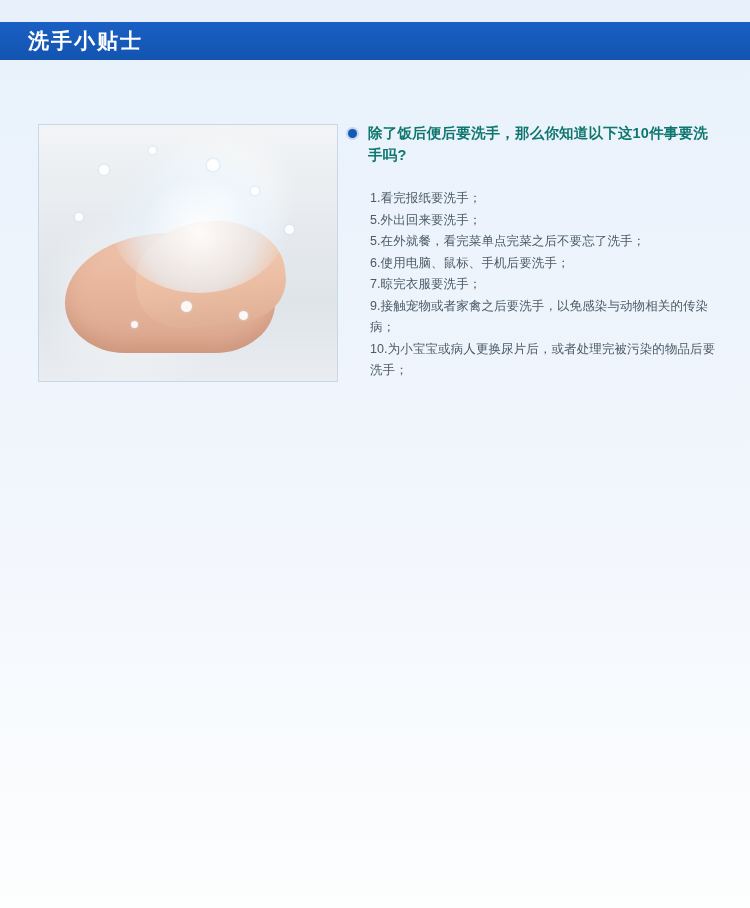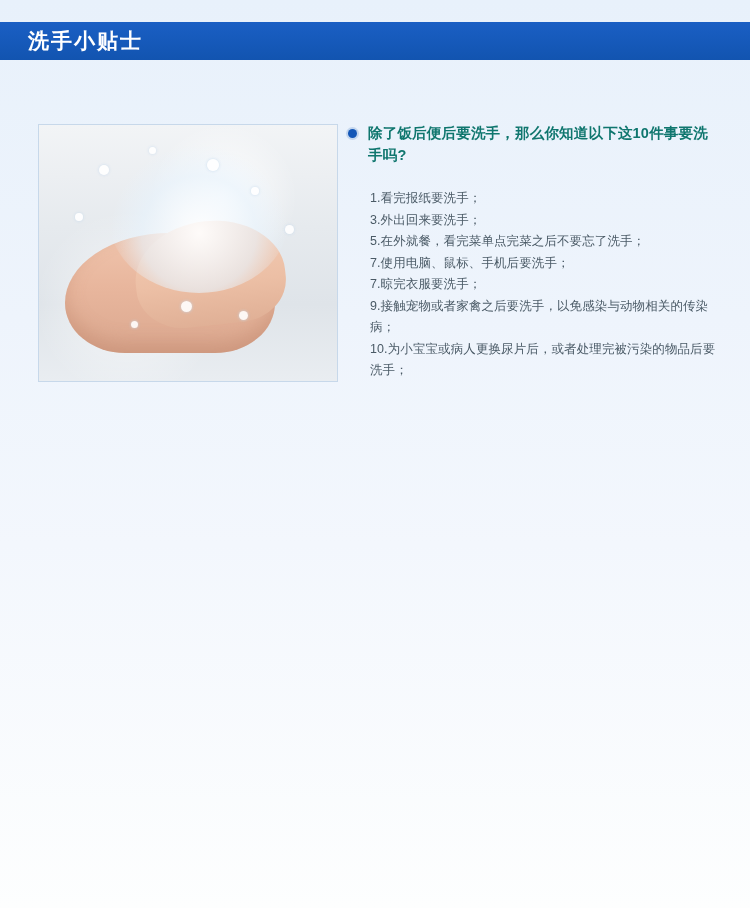--- a/index.html
+++ b/index.html
@@ -160,22 +160,22 @@
     </div>
   </div>
 
   <div class="content">
     <div class="heading-row">
       <span class="bullet-dot"></span>
       <div class="heading-text">除了饭后便后要洗手，那么你知道以下这10件事要洗手吗?</div>
     </div>
     <div class="list">
       <div class="list-item">1.看完报纸要洗手；</div>
-      <div class="list-item">3.外出回来要洗手；</div>
+      <div class="list-item">5.外出回来要洗手；</div>
       <div class="list-item">5.在外就餐，看完菜单点完菜之后不要忘了洗手；</div>
-      <div class="list-item">7.使用电脑、鼠标、手机后要洗手；</div>
+      <div class="list-item">6.使用电脑、鼠标、手机后要洗手；</div>
       <div class="list-item">7.晾完衣服要洗手；</div>
       <div class="list-item">9.接触宠物或者家禽之后要洗手，以免感染与动物相关的传染病；</div>
       <div class="list-item">10.为小宝宝或病人更换尿片后，或者处理完被污染的物品后要洗手；</div>
     </div>
   </div>
 
 </div>
 
 </body></html>

